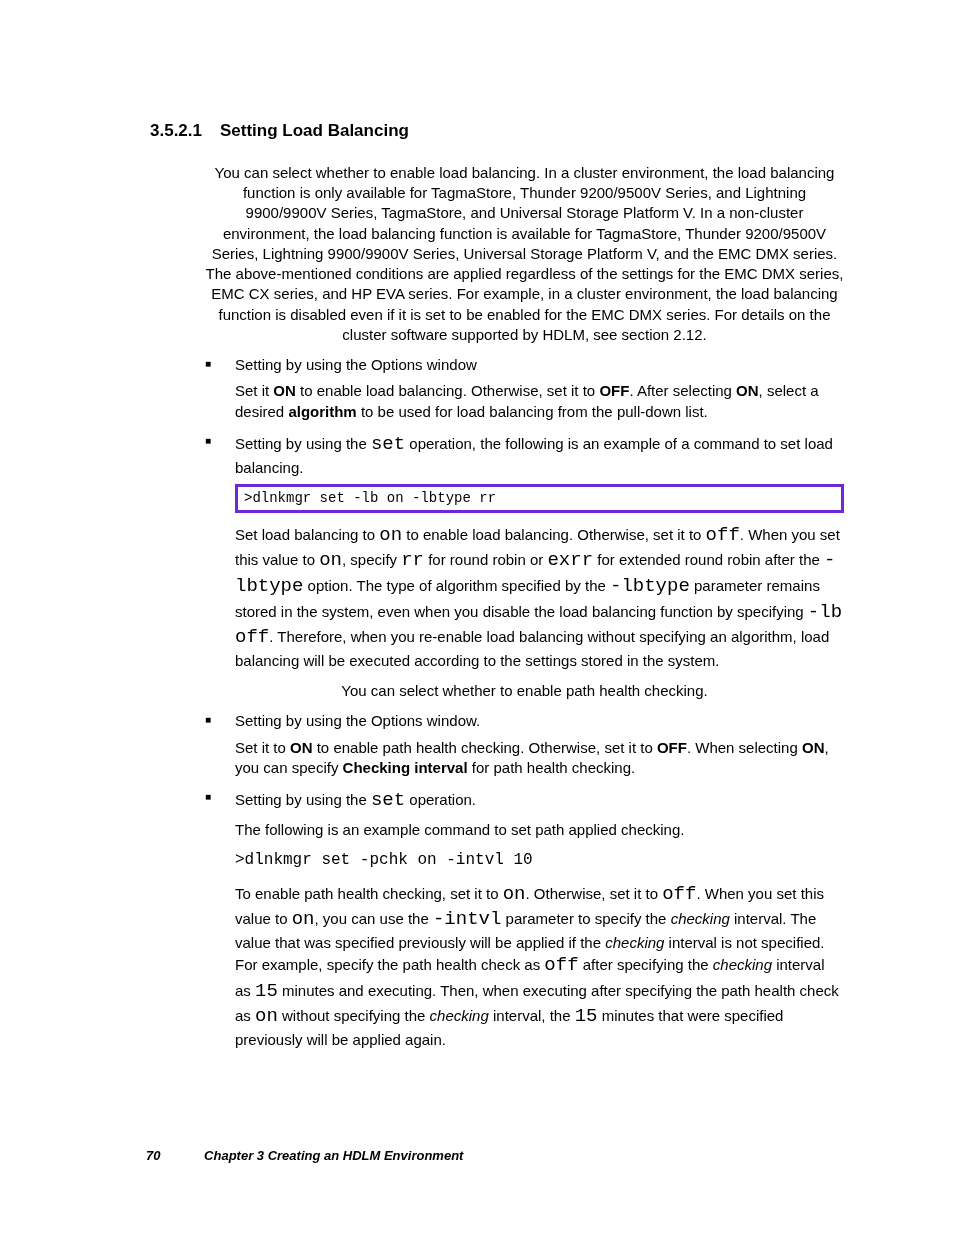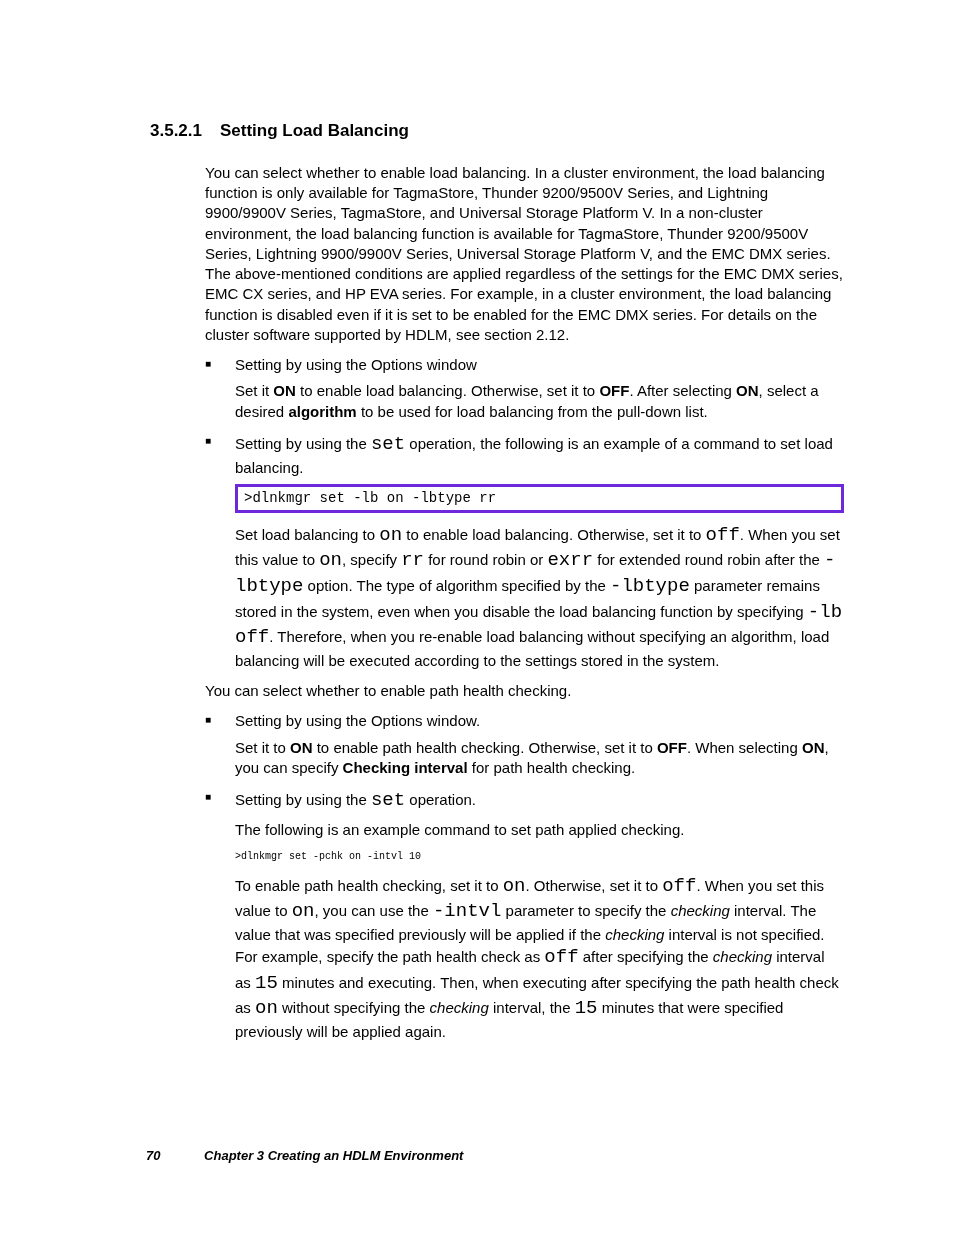--- a/index.html
+++ b/index.html
@@ -28,21 +28,21 @@
     margin-bottom: 20px;
   }
   .heading .num {
     width: 70px;
     flex: 0 0 70px;
   }
   .heading2 { margin-top: 45px; }
   .body-indent {
     margin-left: 55px;
   }
-  p { margin: 0 0 10px 0; }
+  p { margin: 0 0 10px 0; text-align: center; }
   ul.bullets {
     list-style: none;
     margin: 8px 0 0 55px;
     padding: 0;
   }
   ul.bullets > li {
     position: relative;
     padding-left: 30px;
     margin-bottom: 10px;
   }
@@ -65,21 +65,21 @@
   .codebox {
     border: 3px solid #6d28d9;
     padding: 2px 6px;
     font-family: "Courier New", Courier, monospace;
     font-size: 14px;
     margin: 6px 0 10px 0;
     background: #fff;
   }
   .codeline {
     font-family: "Courier New", Courier, monospace;
-    font-size: 10px;
+    font-size: 16px;
     margin: 8px 0 10px 0;
   }
   b { font-weight: bold; }
   i, em { font-style: italic; }
   .footer {
     position: absolute;
     left: 146px;
     bottom: 70px;
     font-family: Arial, Helvetica, sans-serif;
     font-size: 13px;

